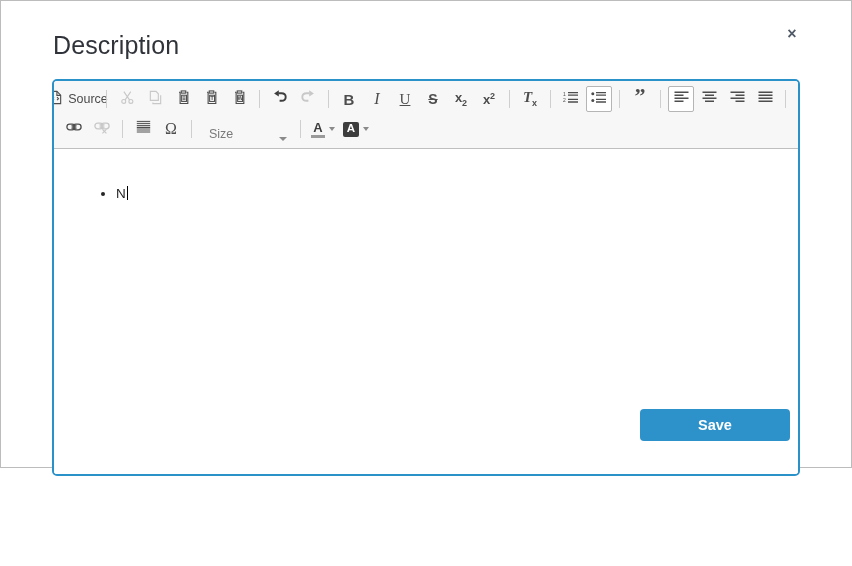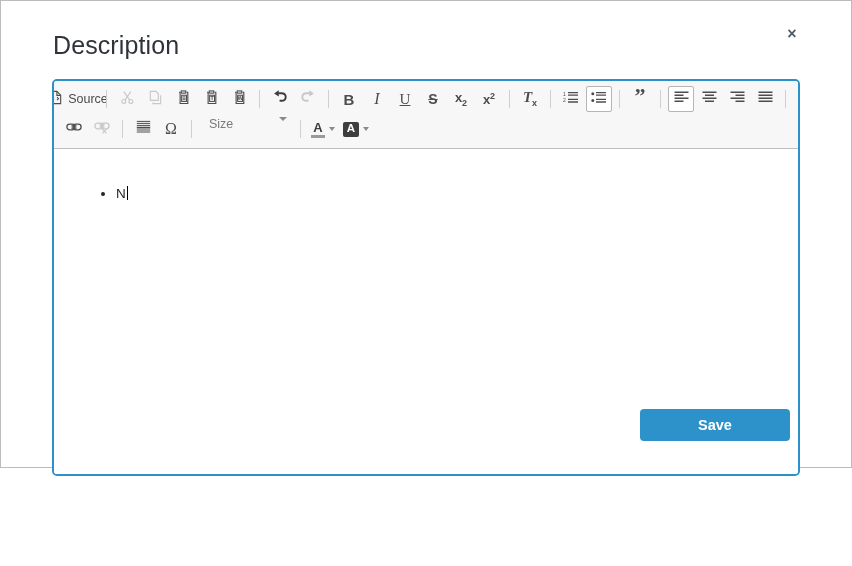--- a/index.html
+++ b/index.html
@@ -110,21 +110,21 @@
   }
   .tb-sep {
     width: 1px;
     height: 18px;
     background: #cfcfcf;
     margin: 0 6px;
     flex: 0 0 1px;
   }
   .tb-combo {
     display: flex;
-    align-items: flex-start;
+    align-items: flex-end;
     height: 26px;
     min-width: 92px;
     padding: 0 4px 0 8px;
     margin: 0 2px;
     box-sizing: border-box;
     border: 1px solid transparent;
     border-radius: 2px;
     cursor: pointer;
     color: #7a7a7a;
     font-size: 12.5px;

